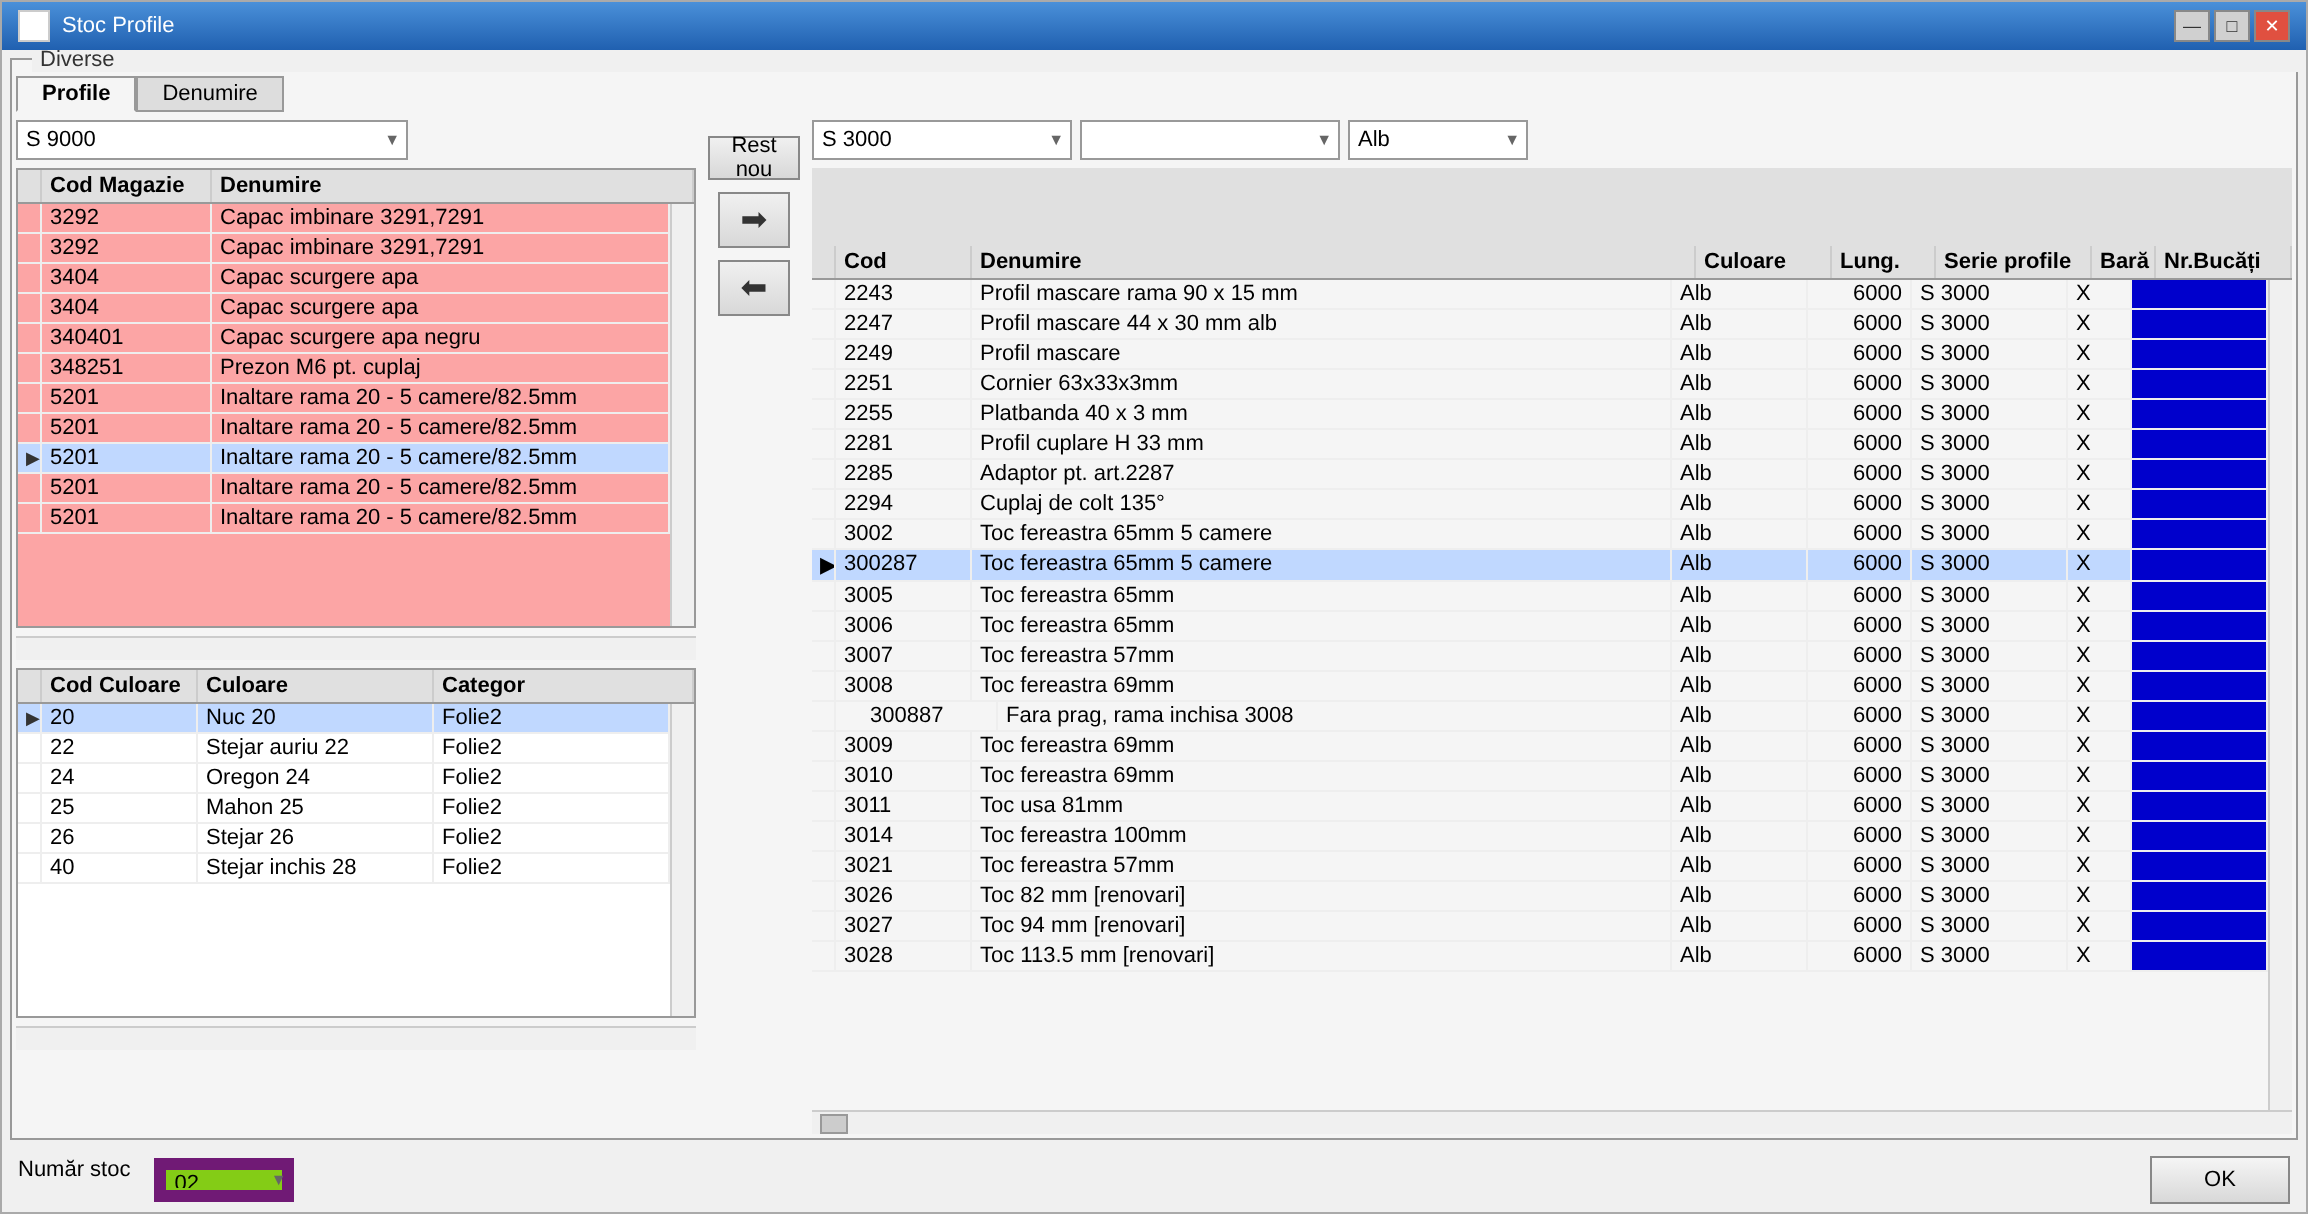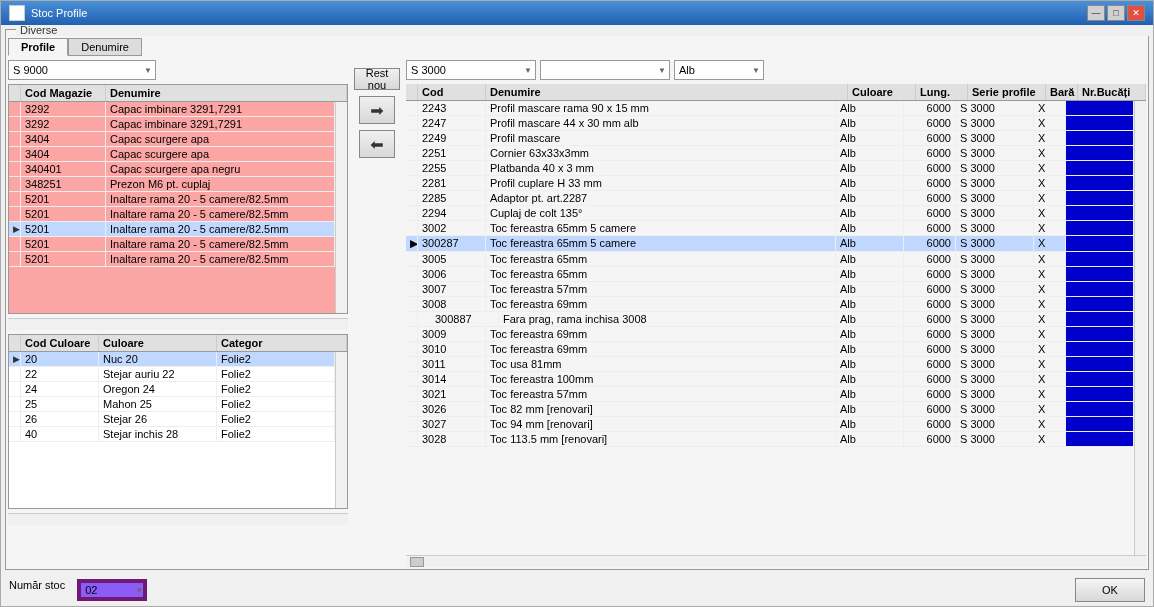--- a/index.html
+++ b/index.html
@@ -110,21 +110,21 @@
       display: flex;
       flex-direction: column;
       gap: 4px;
       flex-shrink: 0;
     }
     .dropdown-row {
       display: flex;
       align-items: center;
     }
     .dropdown {
-      width: 148px;
+      width: 196px;
       height: 20px;
       border: 1px solid #999;
       background: white;
       padding: 1px 4px;
       font-size: 11px;
       appearance: none;
     }
     .dropdown-wrapper {
       position: relative;
       display: inline-block;
@@ -279,22 +279,22 @@
       position: absolute;
       right: 4px;
       top: 50%;
       transform: translateY(-50%);
       pointer-events: none;
       color: #666;
     }
     .footer-dropdown {
       width: 70px;
       height: 22px;
-      border: 4px solid #701a75;
-      background: #8b5cf6;
+      border: 6px solid #701a75;
+      background: #84cc16;
       padding: 1px 4px;
       font-size: 11px;
       appearance: none;
     }
     .ok-btn {
       width: 70px;
       height: 24px;
       border: 1px solid #888;
       background: linear-gradient(to bottom, #f5f5f5, #d8d8d8);
       cursor: pointer;
@@ -312,20 +312,21 @@
       background: #e0e0e0;
       border-bottom: 1px solid #999;
       flex-shrink: 0;
     }
     .right-th {
       padding: 2px 4px;
       border-right: 1px solid #ccc;
       font-weight: bold;
       font-size: 11px;
       white-space: nowrap;
+      margin-top: 39px;
     }
     .table-scroll-area {
       flex: 1;
       overflow-y: auto;
       overflow-x: hidden;
     }
     .right-table-wrapper {
       display: flex;
       flex-direction: column;
       flex: 1;

